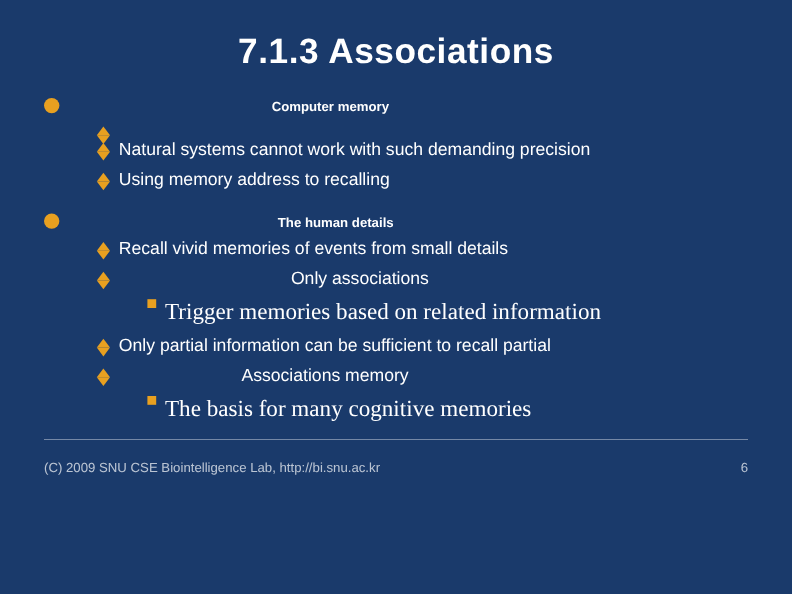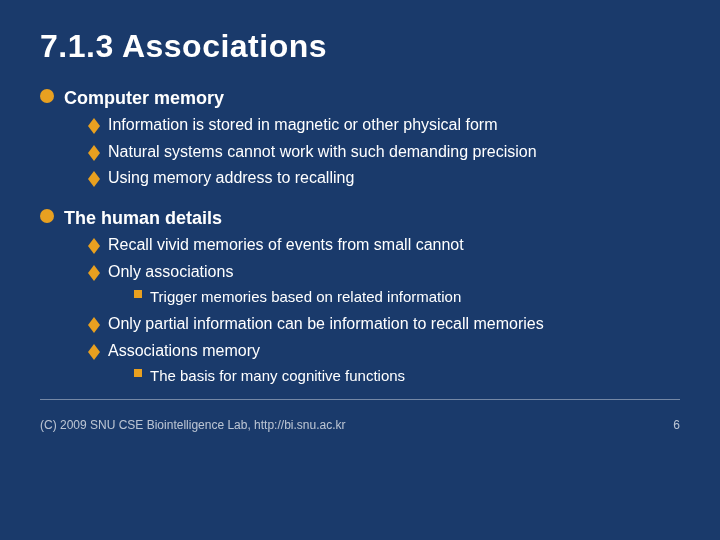--- a/index.html
+++ b/index.html
@@ -11,20 +11,21 @@
       color: white;
       overflow: hidden;
       position: relative;
     }
     .slide {
       width: 720px;
       height: 436px;
       padding: 28px 40px 24px 40px;
       display: flex;
       flex-direction: column;
+      text-align: center;
     }
     .title {
       font-size: 32px;
       font-weight: bold;
       color: white;
       margin-bottom: 20px;
       letter-spacing: 0.5px;
     }
     .content {
       flex: 1;
@@ -39,21 +40,21 @@
     .bullet-circle {
       width: 14px;
       height: 14px;
       border-radius: 50%;
       background: #e8a020;
       margin-right: 10px;
       margin-top: 4px;
       flex-shrink: 0;
     }
     .level1-text {
-      font-size: 18px;
+      font-size: 12px;
       font-weight: bold;
     }
     .level2-group {
       margin-left: 24px;
       margin-bottom: 4px;
     }
     .level2 {
       display: flex;
       align-items: flex-start;
       margin-bottom: 2px;
@@ -94,21 +95,22 @@
     }
     .bullet-square {
       width: 8px;
       height: 8px;
       background: #e8a020;
       margin-right: 8px;
       margin-top: 5px;
       flex-shrink: 0;
     }
     .level3-text {
-      font-size: 15px;
+      font-size: 21px;
+      font-family: Liberation Serif, serif;
     }
     .footer {
       border-top: 1px solid rgba(255,255,255,0.4);
       padding-top: 18px;
       display: flex;
       justify-content: space-between;
       align-items: center;
       font-size: 12px;
       color: rgba(255,255,255,0.7);
     }
@@ -124,21 +126,20 @@
 
   <div class="content">
 
     <div class="level1">
       <div class="bullet-circle"></div>
       <div>
         <span class="level1-text">Computer memory</span>
         <div class="level2-group">
           <div class="level2">
             <div class="bullet-diamond"></div>
-            <span class="level2-text">Information is stored in magnetic or other physical form</span>
           </div>
           <div class="level2">
             <div class="bullet-diamond"></div>
             <span class="level2-text">Natural systems cannot work with such demanding precision</span>
           </div>
           <div class="level2">
             <div class="bullet-diamond"></div>
             <span class="level2-text">Using memory address to recalling</span>
           </div>
         </div>
@@ -146,49 +147,49 @@
     </div>
 
     <div class="level1 section-gap">
       <div class="bullet-circle"></div>
       <div>
         <span class="level1-text">The human details</span>
         <div class="level2-group">
 
           <div class="level2">
             <div class="bullet-diamond"></div>
-            <span class="level2-text">Recall vivid memories of events from small cannot</span>
+            <span class="level2-text">Recall vivid memories of events from small details</span>
           </div>
 
           <div class="level2">
             <div class="bullet-diamond"></div>
             <div>
               <span class="level2-text">Only associations</span>
               <div class="level3-group">
                 <div class="level3">
                   <div class="bullet-square"></div>
                   <span class="level3-text">Trigger memories based on related information</span>
                 </div>
               </div>
             </div>
           </div>
 
           <div class="level2">
             <div class="bullet-diamond"></div>
-            <span class="level2-text">Only partial information can be information to recall memories</span>
+            <span class="level2-text">Only partial information can be sufficient to recall partial</span>
           </div>
 
           <div class="level2">
             <div class="bullet-diamond"></div>
             <div>
               <span class="level2-text">Associations memory</span>
               <div class="level3-group">
                 <div class="level3">
                   <div class="bullet-square"></div>
-                  <span class="level3-text">The basis for many cognitive functions</span>
+                  <span class="level3-text">The basis for many cognitive memories</span>
                 </div>
               </div>
             </div>
           </div>
 
         </div>
       </div>
     </div>
 
   </div>

